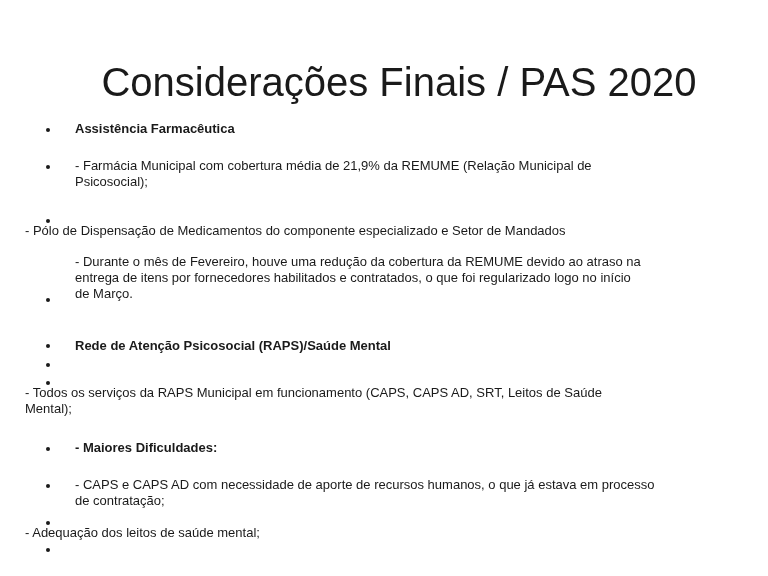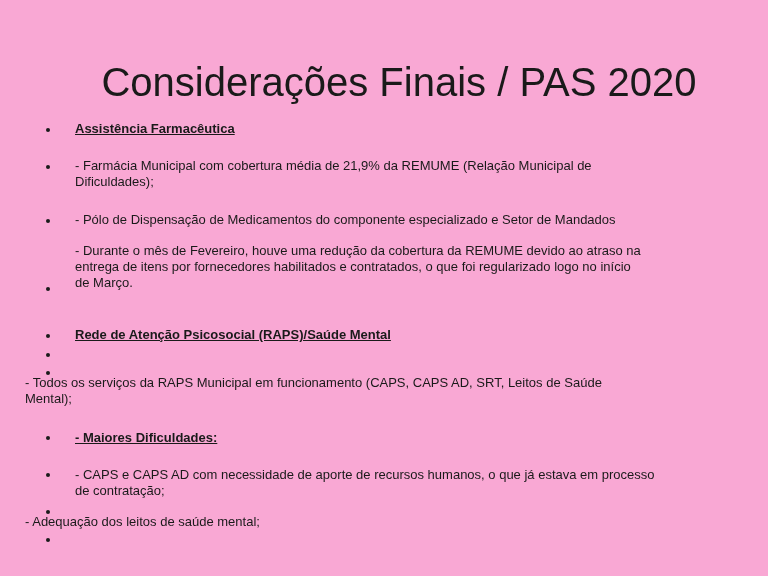--- a/index.html
+++ b/index.html
@@ -4,21 +4,21 @@
 <style>
   html, body {
     margin: 0;
     padding: 0;
     background: #e8e8e8;
   }
   .slide {
     position: relative;
     width: 768px;
     height: 576px;
-    background: #f9a8d4;
+    background: #ffffff;
     overflow: hidden;
     font-family: "Liberation Sans", sans-serif;
     color: #1a1a1a;
   }
   .title {
     margin: 58px 0 0 0;
     padding: 0 0 0 30px;
     font-size: 40px;
     line-height: 48px;
     font-weight: 400;
@@ -43,29 +43,28 @@
     margin-top: 6.5px;
   }
   .bullet-item .text {
     margin-left: 25px;
     font-size: 13px;
     line-height: 16px;
     padding-right: 20px;
   }
   .bullet-item .text.bold {
     font-weight: bold;
-    text-decoration: underline;
   }
   .bullet-item .line {
     min-height: 16px;
   }
   
   .bullet-item:nth-child(1)  { margin-top: 0; }
   .bullet-item:nth-child(2)  { margin-top: 21px; }
-  .bullet-item:nth-child(3)  { margin-top: 22px; }
+  .bullet-item:nth-child(3)  { margin-top: 22px; flex-direction: column; }
   .bullet-item:nth-child(4)  { margin-top: 15px; align-items: flex-end; }
   .bullet-item:nth-child(5)  { margin-top: 36px; }
   .bullet-item:nth-child(6)  { margin-top: 3px; }
   .bullet-item:nth-child(7)  { margin-top: 2px; flex-direction: column; }
   .bullet-item:nth-child(8)  { margin-top: 23px; }
   .bullet-item:nth-child(9)  { margin-top: 21px; }
   .bullet-item:nth-child(10) { margin-top: 5px; flex-direction: column; }
   .bullet-item:nth-child(11) { margin-top: 1px; }
 </style>
 </head>
@@ -77,21 +76,21 @@
       <div class="bullet-item">
         <span class="dot"></span>
         <div class="text bold">
           <div class="line">Assistência Farmacêutica</div>
         </div>
       </div>
       <div class="bullet-item">
         <span class="dot"></span>
         <div class="text">
           <div class="line">- Farmácia Municipal com cobertura média de 21,9% da REMUME (Relação Municipal de</div>
-          <div class="line">Dificuldades);</div>
+          <div class="line">Psicosocial);</div>
         </div>
       </div>
       <div class="bullet-item">
         <span class="dot"></span>
         <div class="text">
           <div class="line">- Pólo de Dispensação de Medicamentos do componente especializado e Setor de Mandados</div>
         </div>
       </div>
       <div class="bullet-item">
         <span class="dot"></span>

